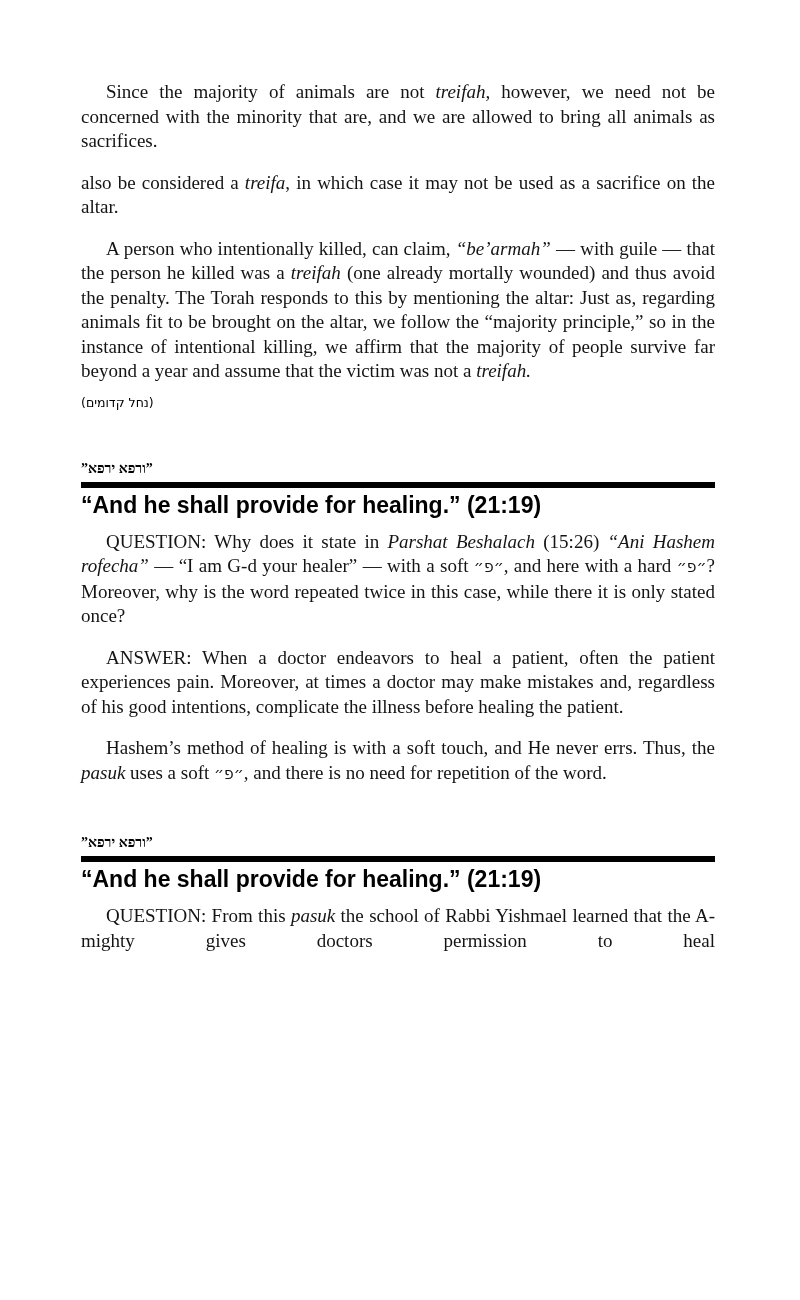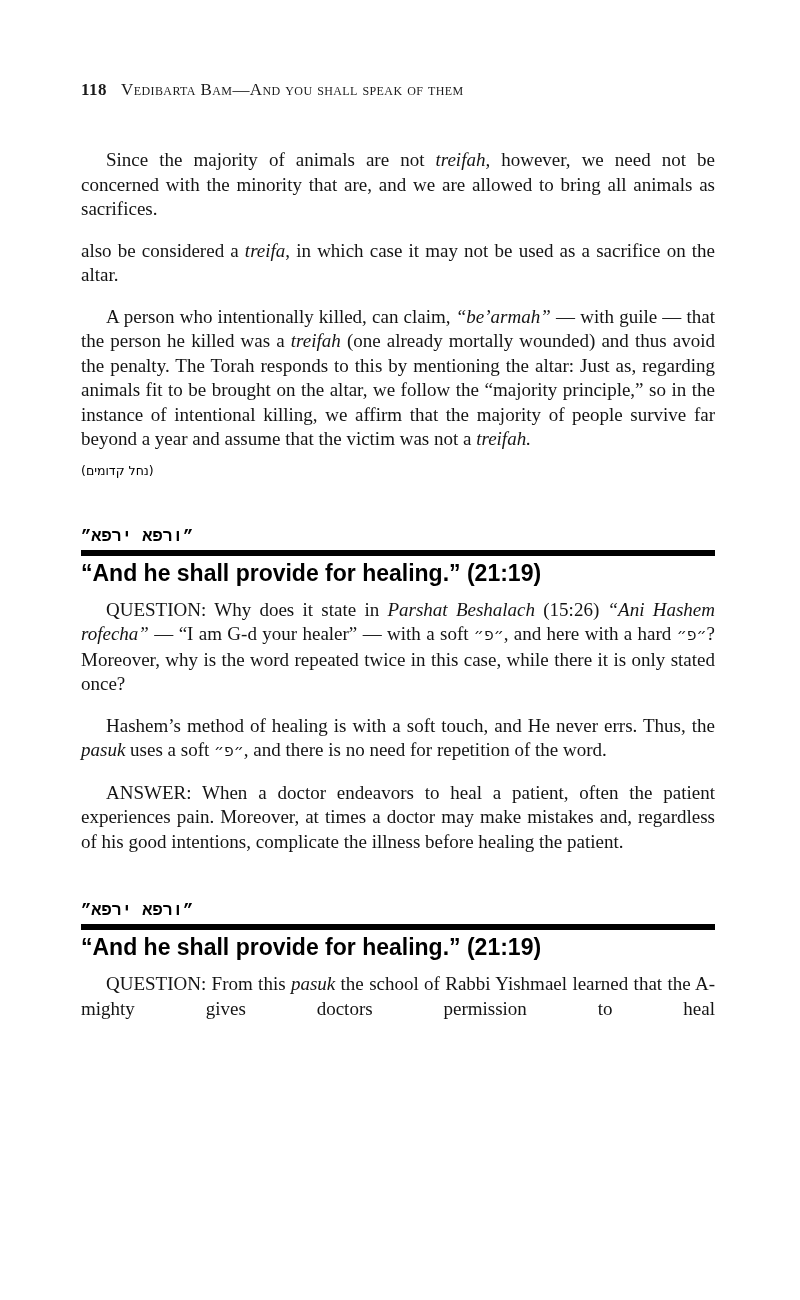--- a/index.html
+++ b/index.html
@@ -51,23 +51,23 @@
     font-size: 12.5px;
     line-height: 18px;
     margin: -7px 0 0 0;
     color: #000000;
   }
   .attribution:empty { display: none; }
   .section { margin-top: 46px; }
   .heb-title {
     direction: rtl;
     text-align: left;
-    font-family: Liberation Mono, monospace;
+    font-family: Liberation Serif, serif;
     font-weight: bold;
-    font-size: 17px;
+    font-size: 14px;
     line-height: 21px;
     margin: 0 0 3px 0;
     color: #000000;
   }
   .rule {
     height: 6px;
     background: #000000;
     margin: 0 0 6px 0;
   }
   .section-heading {
@@ -77,39 +77,36 @@
     line-height: 23px;
     margin: 0 0 13px 0;
     color: #000000;
   }
 </style>
 </head>
 <body>
 
 <div class="page">
 
-  <div class="running-head">
-    <span class="page-num">118</span><span class="book-title">Vedibarta Bam—And you shall speak of them</span>
-  </div>
 
   <div>
       <p class="body indent"><span>Since the majority of animals are not </span><i>treifah,</i><span> however, we need not be concerned with the minority that are, and we are allowed to bring all animals as sacrifices.</span></p>
       <p class="body"><span>also be considered a </span><i>treifa</i><span>, in which case it may not be used as a sacrifice on the altar.</span></p>
       <p class="body indent"><span>A person who intentionally killed, can claim, </span><i>“be’armah”</i><span> — with guile — that the person he killed was a </span><i>treifah</i><span> (one already mortally wounded) and thus avoid the penalty. The Torah responds to this by mentioning the altar: Just as, regarding animals fit to be brought on the altar, we follow the “majority principle,” so in the instance of intentional killing, we affirm that the majority of people survive far beyond a year and assume that the victim was not a </span><i>treifah.</i></p>
     </div>
   <div class="attribution">(נחל קדומים)</div>
 
   <div class="section">
     <div class="heb-title">”ורפא ירפא”</div>
     <div class="rule"></div>
     <div class="section-heading">“And he shall provide for healing.” (21:19)</div>
     <div>
         <p class="body indent"><span>QUESTION: Why does it state in </span><i>Parshat Beshalach</i><span> (15:26) </span><i>“Ani Hashem rofecha”</i><span> — “I am G-d your healer” — with a soft </span><span class="heb-inline">״פ״</span><span>, and here with a hard </span><span class="heb-inline">״פ״</span><span>? Moreover, why is the word repeated twice in this case, while there it is only stated once?</span></p>
+        <p class="body indent"><span>ANSWER: When a doctor endeavors to heal a patient, often the patient experiences pain. Moreover, at times a doctor may make mistakes and, regardless of his good intentions, complicate the illness before healing the patient.</span></p>
         <p class="body indent"><span>Hashem’s method of healing is with a soft touch, and He never errs. Thus, the </span><i>pasuk</i><span> uses a soft </span><span class="heb-inline">״פ״</span><span>, and there is no need for repetition of the word.</span></p>
-        <p class="body indent"><span>ANSWER: When a doctor endeavors to heal a patient, often the patient experiences pain. Moreover, at times a doctor may make mistakes and, regardless of his good intentions, complicate the illness before healing the patient.</span></p>
       </div>
   </div>
 
   <div class="section">
     <div class="heb-title">”ורפא ירפא”</div>
     <div class="rule"></div>
     <div class="section-heading">“And he shall provide for healing.” (21:19)</div>
     <div>
         <p class="body indent jlast"><span>QUESTION: From this </span><i>pasuk</i><span> the school of Rabbi Yishmael learned that the A-mighty gives doctors permission to heal</span></p>
       </div>

